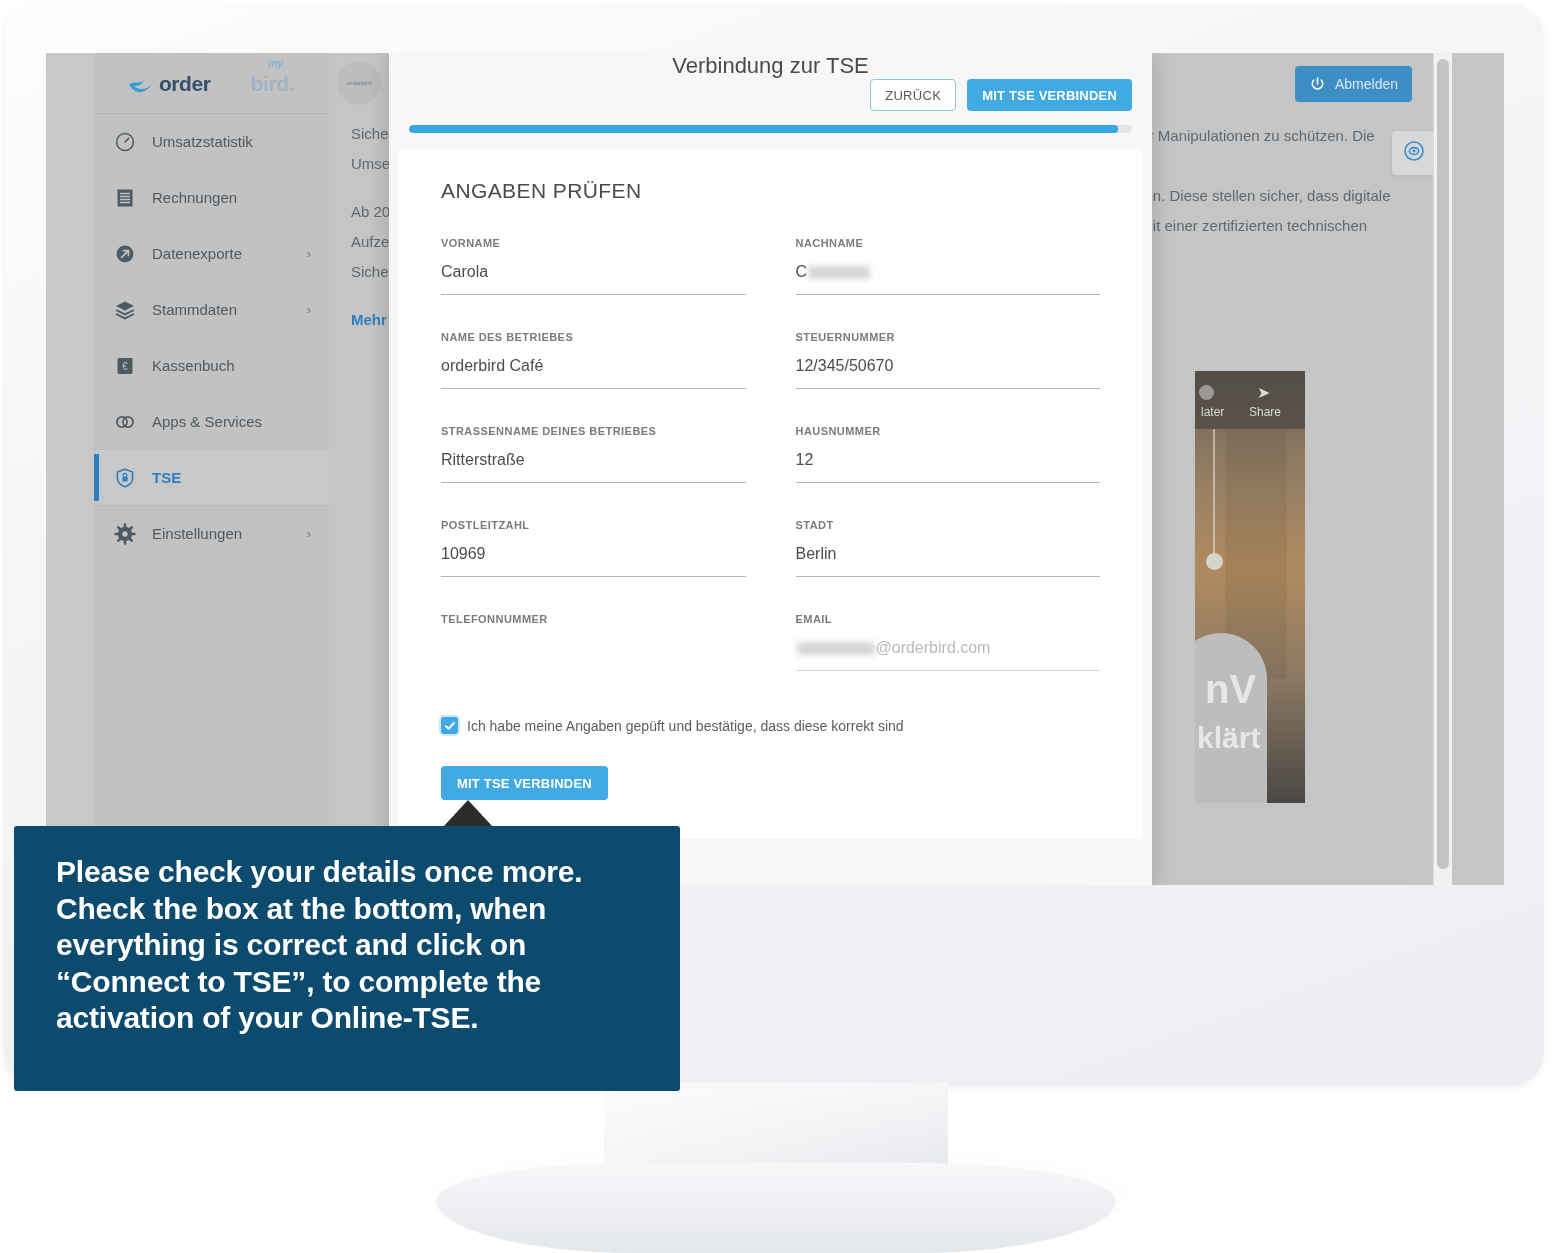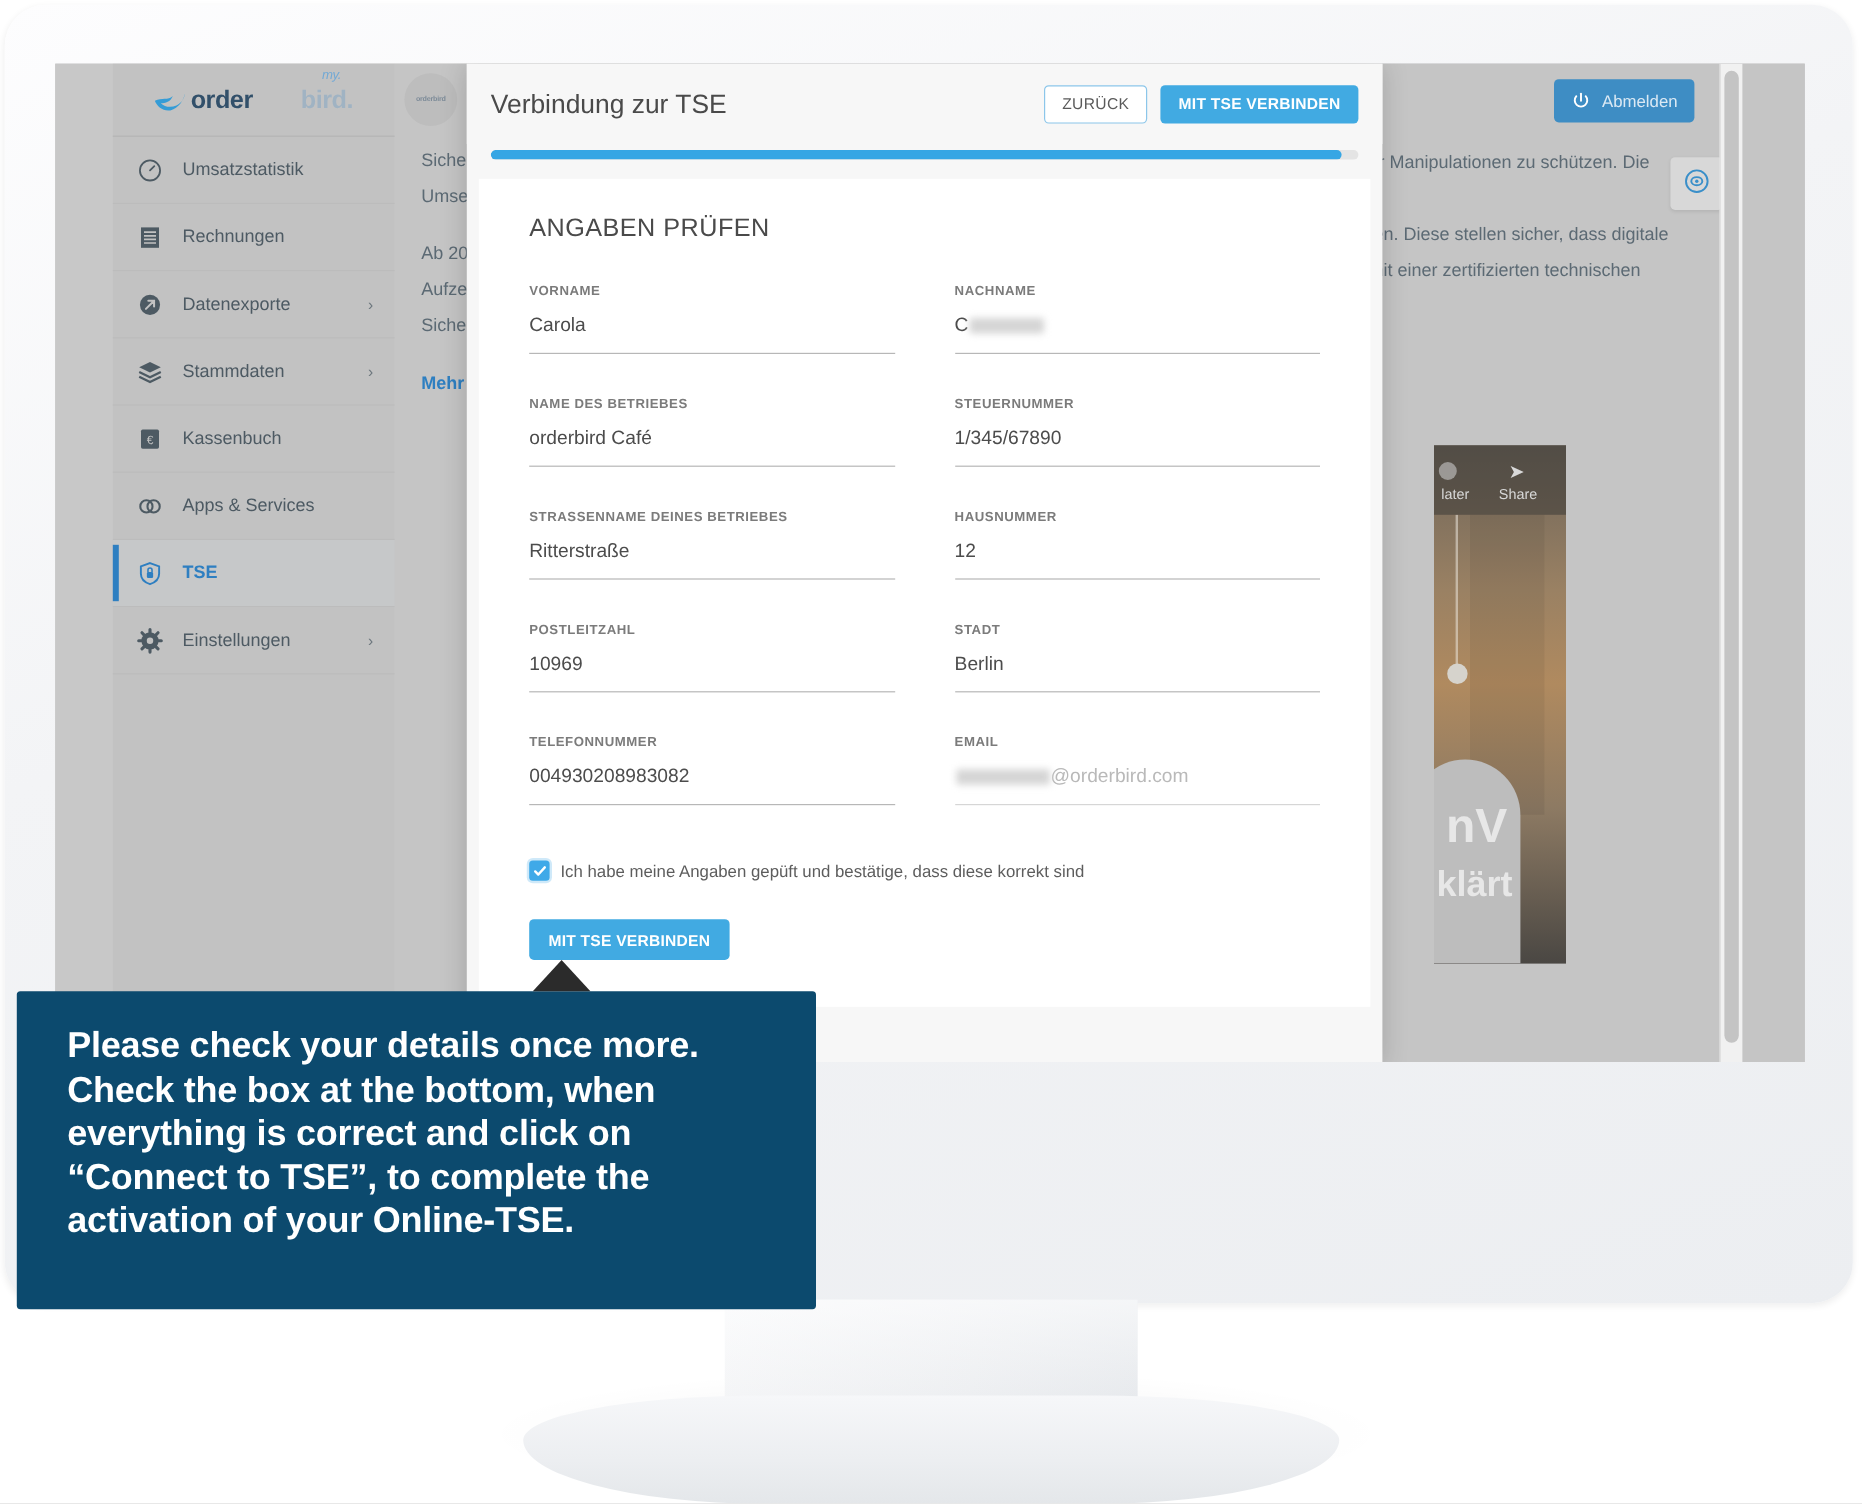--- a/index.html
+++ b/index.html
@@ -141,20 +141,21 @@
 
   
   .modal{
     position:absolute;left:343px;top:0px;width:763px;height:836px;
     background:#f7f7f7;
     box-shadow:0 0 22px rgba(0,0,0,.18);
   }
   .modal-head{
     height:67px;display:flex;align-items:center;padding:0 20px 0 20px;
     background:#f7f7f7;
+    flex-direction:column;
   }
   .modal-title{font-size:22px;color:#4a4a4a;}
   .modal-head-actions{margin-left:auto;display:flex;align-items:center;gap:11px;}
   .btn-ghost{
     height:32px;padding:0 14px;border:1px solid #8cc6ea;border-radius:4px;
     background:#fff;color:#5a5a5a;font-size:13px;letter-spacing:.3px;
     display:flex;align-items:center;
   }
   .btn-primary{
     height:32px;padding:0 15px;border-radius:4px;background:#41aae2;
@@ -429,41 +430,40 @@
               <div>
                 <div class="field-label">NACHNAME</div>
                 <div class="field-input"><span>C</span><span class="blur" style="width: 62px;"></span></div>
               </div>
               <div>
                 <div class="field-label">NAME DES BETRIEBES</div>
                 <div class="field-input"><span>orderbird Café</span></div>
               </div>
               <div>
                 <div class="field-label">STEUERNUMMER</div>
-                <div class="field-input"><span>1/345/67890</span></div>
+                <div class="field-input"><span>12/345/50670</span></div>
               </div>
               <div>
                 <div class="field-label">STRASSENNAME DEINES BETRIEBES</div>
                 <div class="field-input"><span>Ritterstraße</span></div>
               </div>
               <div>
                 <div class="field-label">HAUSNUMMER</div>
                 <div class="field-input"><span>12</span></div>
               </div>
               <div>
                 <div class="field-label">POSTLEITZAHL</div>
                 <div class="field-input"><span>10969</span></div>
               </div>
               <div>
                 <div class="field-label">STADT</div>
                 <div class="field-input"><span>Berlin</span></div>
               </div>
               <div>
                 <div class="field-label">TELEFONNUMMER</div>
-                <div class="field-input"><span>004930208983082</span></div>
               </div>
               <div>
                 <div class="field-label">EMAIL</div>
                 <div class="field-input light"><span class="blur" style="width: 78px;"></span><span>@orderbird.com</span></div>
               </div>
             </div>
 
           <div class="check-row">
             <span class="check-box">
               <svg width="12" height="12" viewBox="0 0 12 12">

